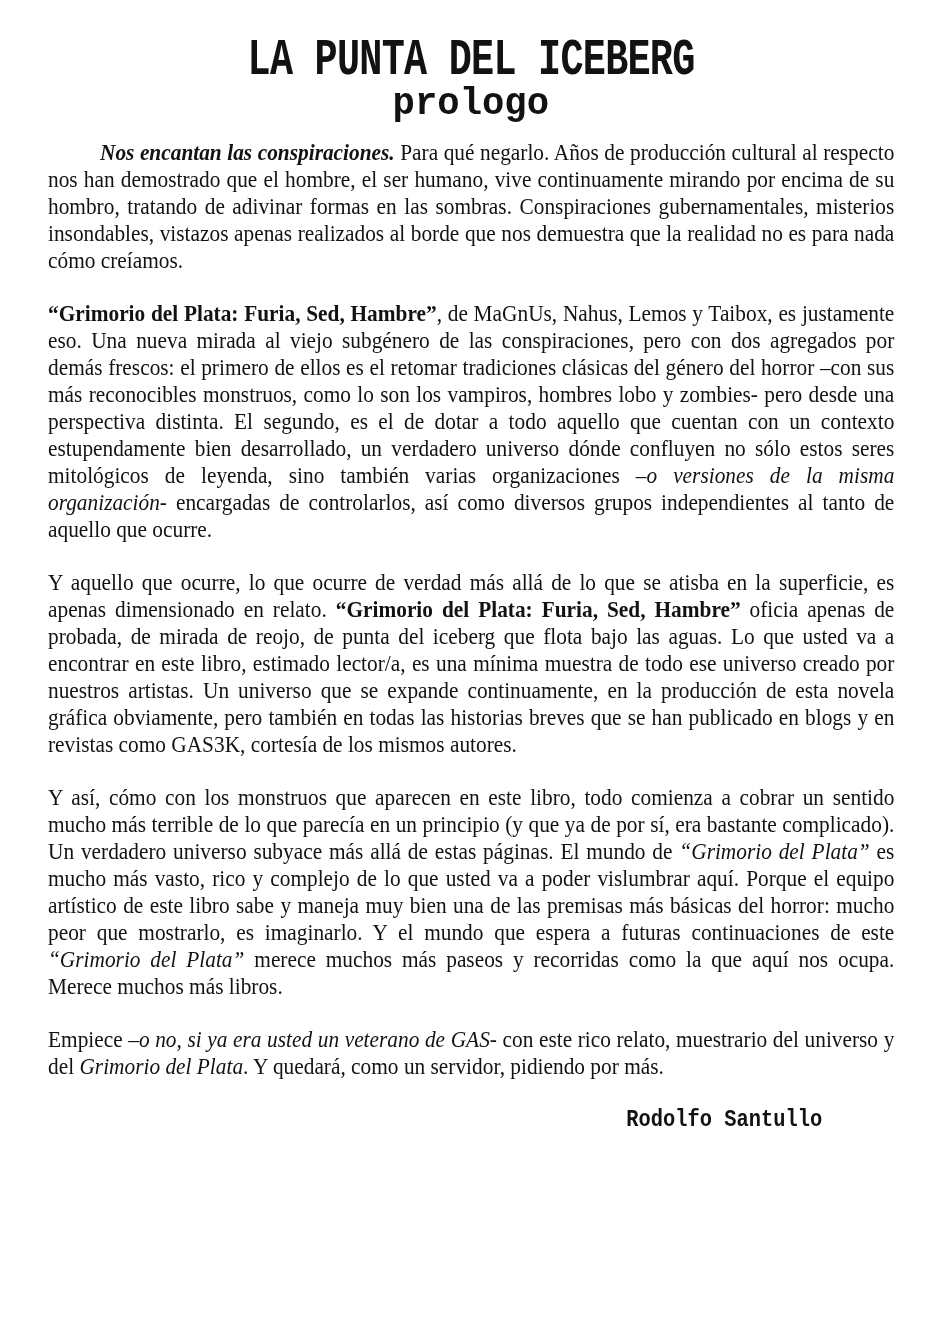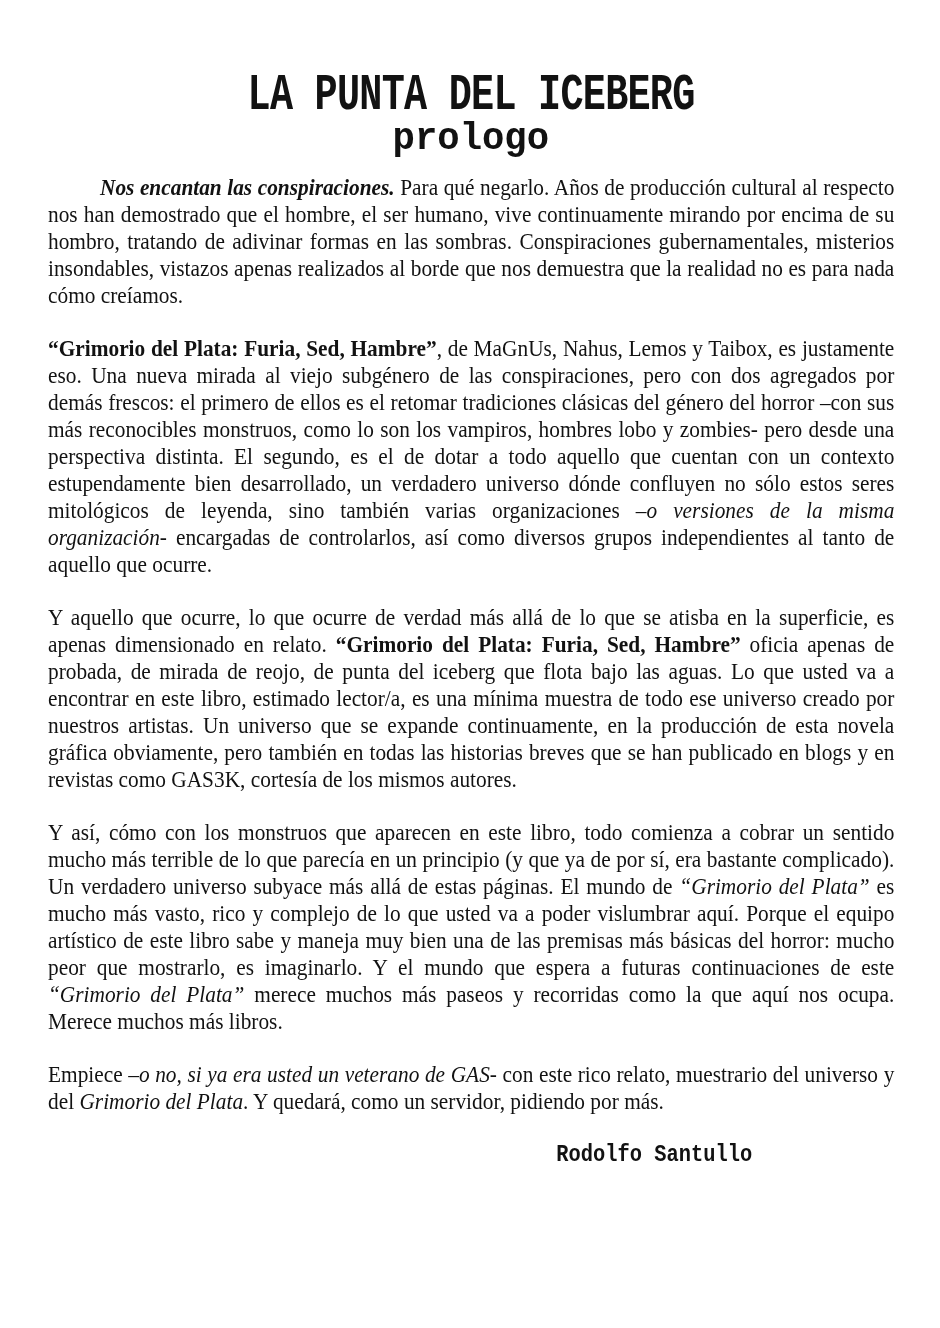--- a/index.html
+++ b/index.html
@@ -11,21 +11,21 @@
     height: 1328px;
     background: #ffffff;
     color: #121212;
     overflow: hidden;
     font-family: "Liberation Serif", serif;
   }
   .page {
     box-sizing: border-box;
     width: 940px;
     height: 1328px;
-    padding: 70px 0 0 48px;
+    padding: 35px 0 0 48px;
   }
   
   .doc-header {
     width: 846px;
     text-align: center;
   }
   .title-line {
     display: block;
     text-align: center;
     font-family: "Liberation Mono", monospace;
@@ -74,21 +74,21 @@
   .signature {
     box-sizing: border-box;
     width: 846px;
     display: flex;
     justify-content: flex-end;
     padding-right: 55px;
     margin-top: 16px;
   }
   .sig-inner {
     width: 300px;
-    text-align: left;
+    text-align: right;
     font-family: "Liberation Mono", monospace;
     font-weight: 700;
     line-height: 27px;
   }
   .sig-line {
     display: block;
     white-space: nowrap;
   }
   .sig-line .scale {
     display: inline-block;

